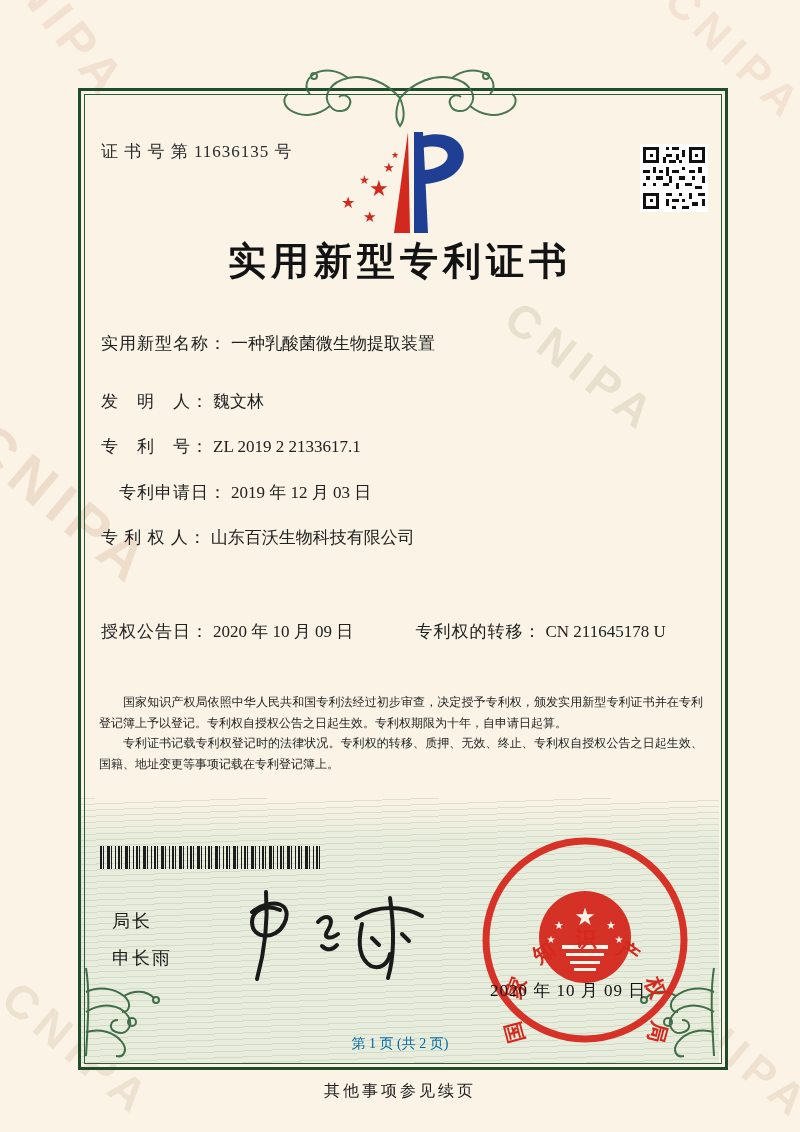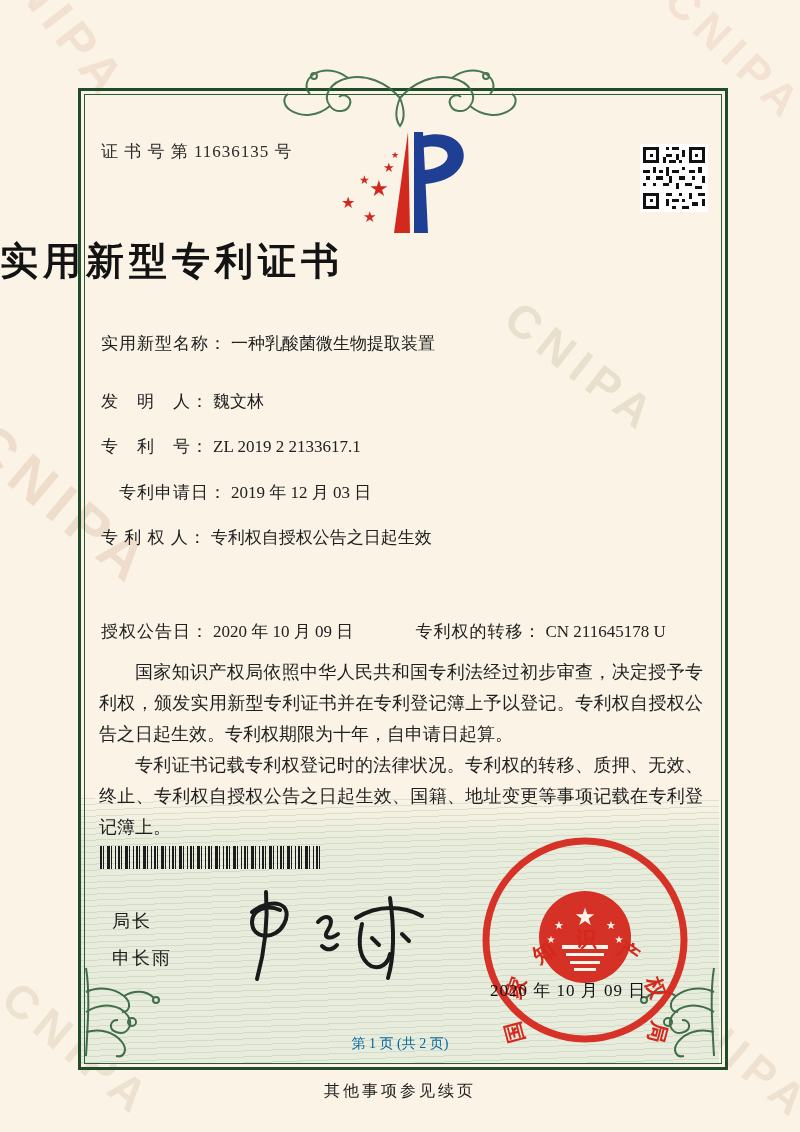--- a/index.html
+++ b/index.html
@@ -39,32 +39,32 @@
   .orn-top{left:278px;top:64px;}
   .orn-bl{left:80px;top:962px;}
   .orn-br{left:628px;top:962px;transform:scaleX(-1);}
 
   .cert-no{position:absolute;left:101px;top:140px;font-size:17px;letter-spacing:1px;color:#2b2b2b;}
 
   .logo{position:absolute;left:333px;top:116px;}
   .qr{position:absolute;left:640px;top:144px;width:68px;height:68px;background:#fff;}
 
   .title{
-    position:absolute;left:0;right:0;top:236px;
+    position:absolute;left:0;right:0;top:236px;text-align:center;
     font-size:38px;font-weight:700;letter-spacing:5px;color:#131313;
   }
 
   .field-row{position:absolute;left:101px;width:570px;font-size:17px;color:#212121;white-space:nowrap;}
   .field-row .lab{letter-spacing:1px;}
   .field-row .val{margin-left:4px;}
   .fr0{top:332px;} .fr1{top:390px;} .fr2{top:435px;} .fr3{top:481px;margin-left:18px;}
   .fr4{top:526px;} .fr5{top:571px;} .fr6{top:620px;}
   .grant-col{margin-left:58px;}
 
-  .paras{position:absolute;left:99px;top:657px;width:604px;font-size:18px;line-height:1.72;text-align:justify;color:#1f1f1f;}
+  .paras{position:absolute;left:99px;top:692px;width:604px;font-size:12px;line-height:1.72;text-align:justify;color:#1f1f1f;}
   .paras p{margin:0;text-indent:2em;}
 
   .barcode{
     position:absolute;left:100px;top:846px;width:220px;height:23px;
     background:repeating-linear-gradient(90deg,
       #1b1b1b 0 2px, transparent 2px 3px,
       #1b1b1b 3px 4px, transparent 4px 7px,
       #1b1b1b 7px 10px, transparent 10px 11px,
       #1b1b1b 11px 12px, transparent 12px 15px,
       #1b1b1b 15px 16px, transparent 16px 18px);
@@ -217,21 +217,21 @@
   <div class="field-row fr1">
     <span class="lab">发　明　人：</span><span class="val">魏文林</span>
   </div>
   <div class="field-row fr2">
     <span class="lab">专　利　号：</span><span class="val">ZL 2019 2 2133617.1</span>
   </div>
   <div class="field-row fr3">
     <span class="lab">专利申请日：</span><span class="val">2019 年 12 月 03 日</span>
   </div>
   <div class="field-row fr4">
-    <span class="lab">专 利 权 人：</span><span class="val">专利权自授权公告之日起生效</span>
+    <span class="lab">专 利 权 人：</span><span class="val">山东百沃生物科技有限公司</span>
   </div>
   <div class="field-row fr6">
     <span class="lab">授权公告日：</span><span class="val">2020 年 10 月 09 日</span>
     <span class="grant-col">
       <span class="lab">专利权的转移：</span><span class="val">CN 211645178 U</span>
     </span>
   </div>
 
   <div class="paras">
     <p>国家知识产权局依照中华人民共和国专利法经过初步审查，决定授予专利权，颁发实用新型专利证书并在专利登记簿上予以登记。专利权自授权公告之日起生效。专利权期限为十年，自申请日起算。</p>

